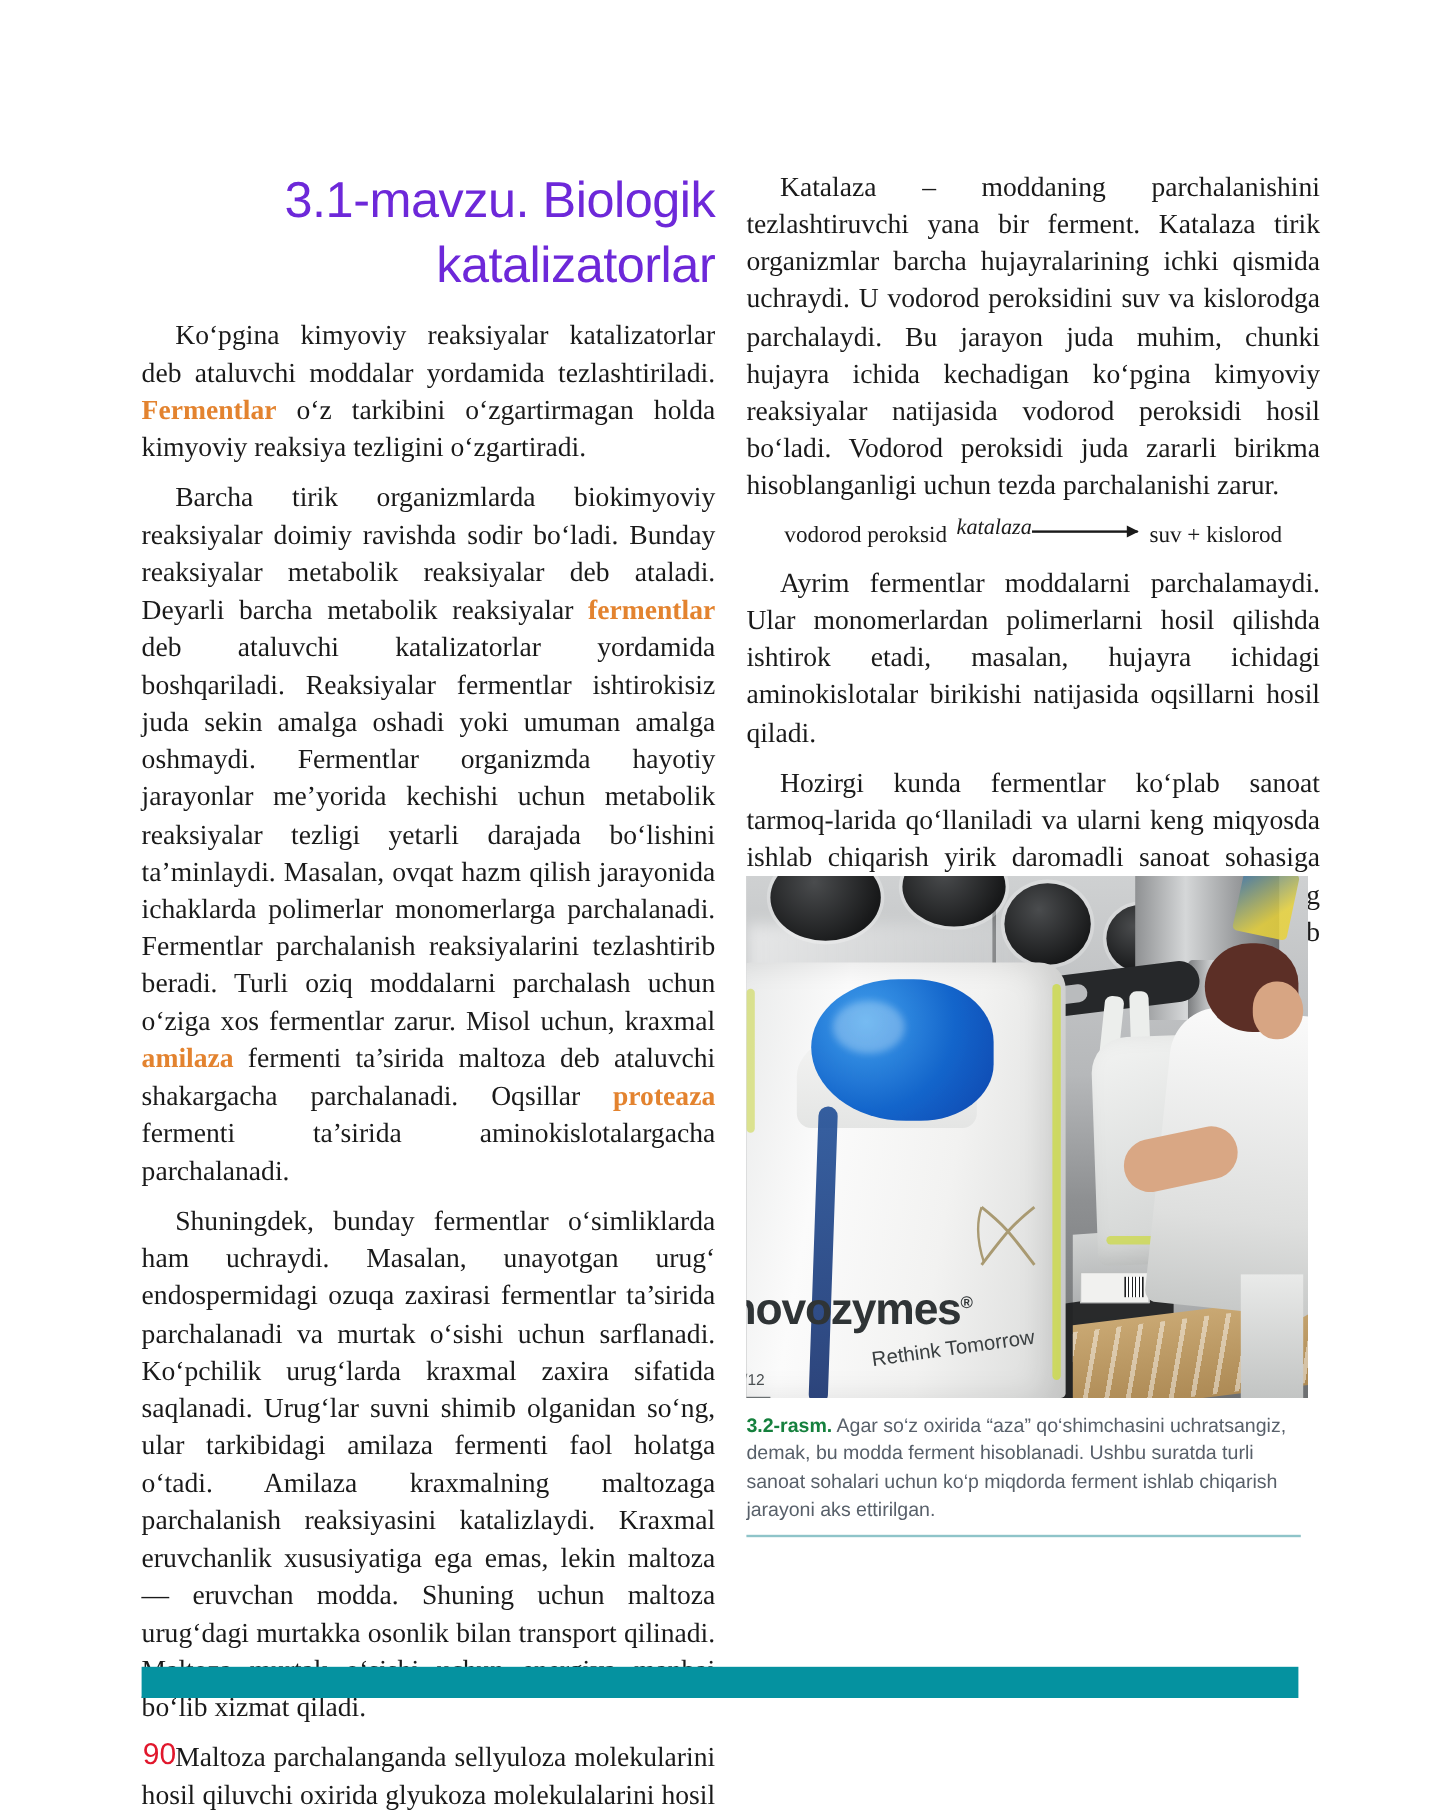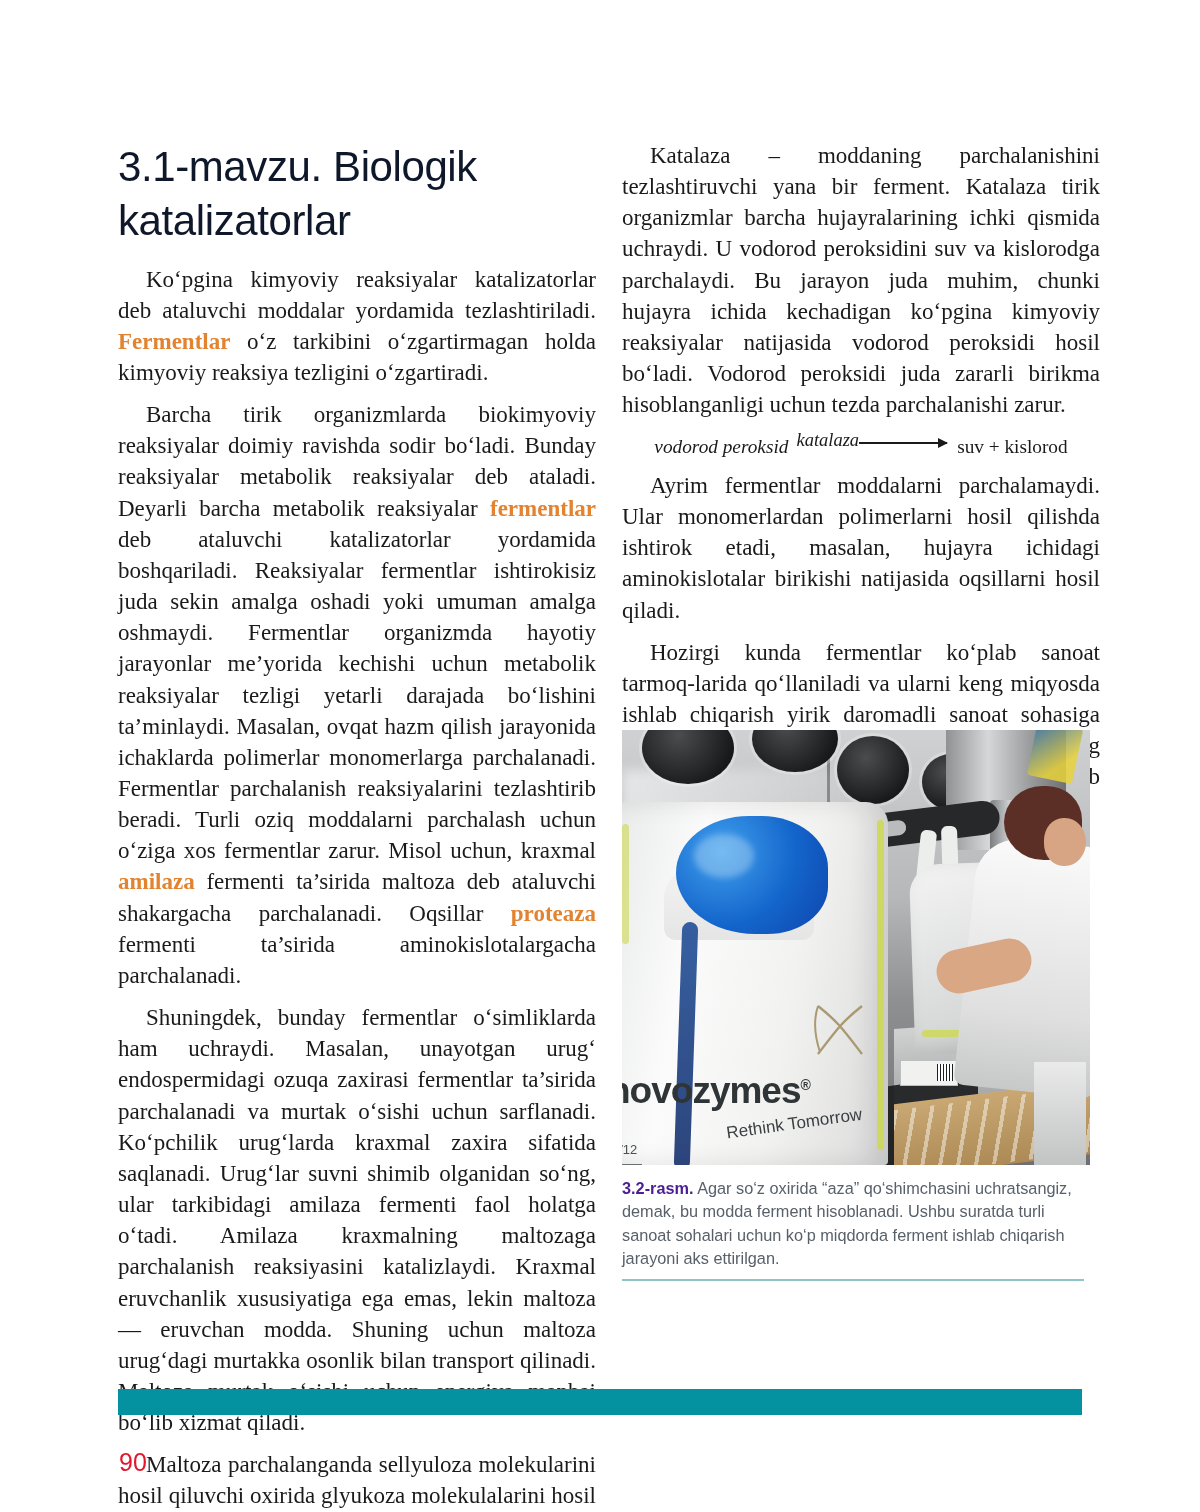--- a/index.html
+++ b/index.html
@@ -25,26 +25,27 @@
     margin-top:8px;height:2px;background:#0f8e9a;width:964px;
   }
 
   
   .col{position:absolute;top:140px;width:478px;}
   .col-left{left:118px;}
   .col-right{left:622px;}
 
   .title{
     font-family:"Liberation Sans", sans-serif;
-    color:#0f172a;
+    color:#6d28d9;
     font-size:42px;
     line-height:1.28;
     font-weight:400;
     margin:0 0 16px 0;
     letter-spacing:-0.4px;
+    text-align:right;
   }
 
   p.body{
     margin:0 0 11px 0;
     font-size:23px;
     line-height:1.355;
     text-align:justify;
     text-justify:inter-word;
     text-indent:28px;
     color:#1a1a1a;
@@ -56,21 +57,21 @@
   .equation{
     margin:6px 0 12px 0;
     text-align:center;
     font-size:19.3px;
     color:#1a1a1a;
   }
   .eq-row{
     display:flex;align-items:flex-end;justify-content:center;
     gap:0px;
   }
-  .eq-left{font-style:italic;}
+  .eq-left{}
   .eq-right{margin-left:8px;}
   .eq-arrow-wrap{
     display:flex;flex-direction:row;align-items:center;
     margin:0 2px 3px 8px;
   }
   .eq-cat{
     font-style:italic;font-size:18.5px;line-height:1;
     margin-bottom:5px;
   }
   .eq-arrow{
@@ -269,21 +270,21 @@
   }
 
   .figcap{
     margin-top:12px;
     font-family:"Liberation Sans", sans-serif;
     font-size:16.3px;
     line-height:1.43;
     color:#58606a;
     width:462px;
   }
-  .figcap b{color:#4c1d95;font-weight:700;}
+  .figcap b{color:#15803d;font-weight:700;}
   .cap-rule{
     margin-top:9px;width:462px;height:2px;background:#8fc4c9;
   }
 
   
   .footer-bar{
     position:absolute;left:118px;top:1389px;width:964px;height:26px;
     background:#0592a0;
   }
   .page-no{

